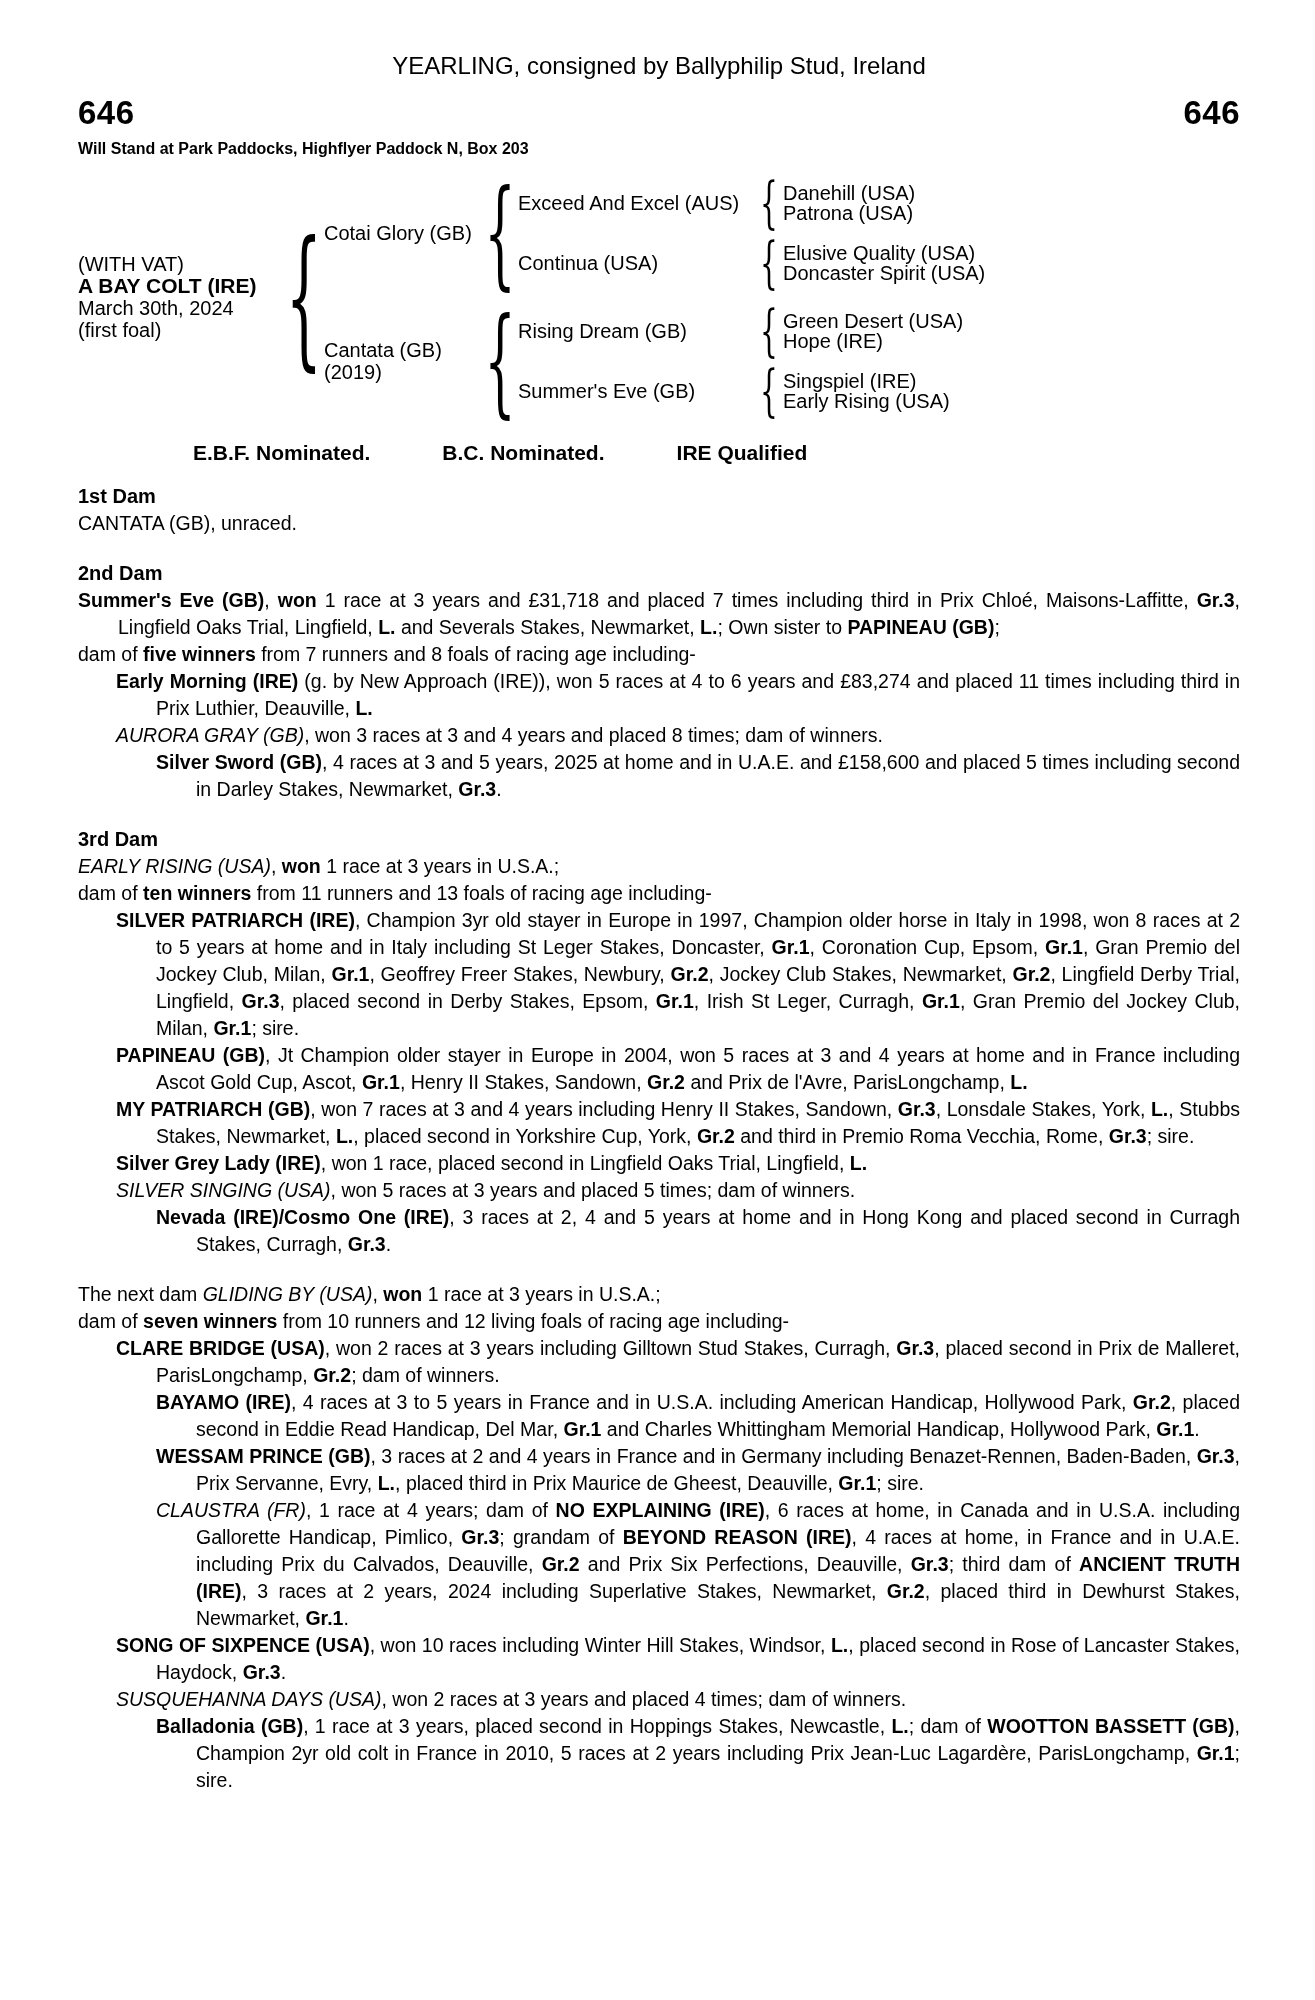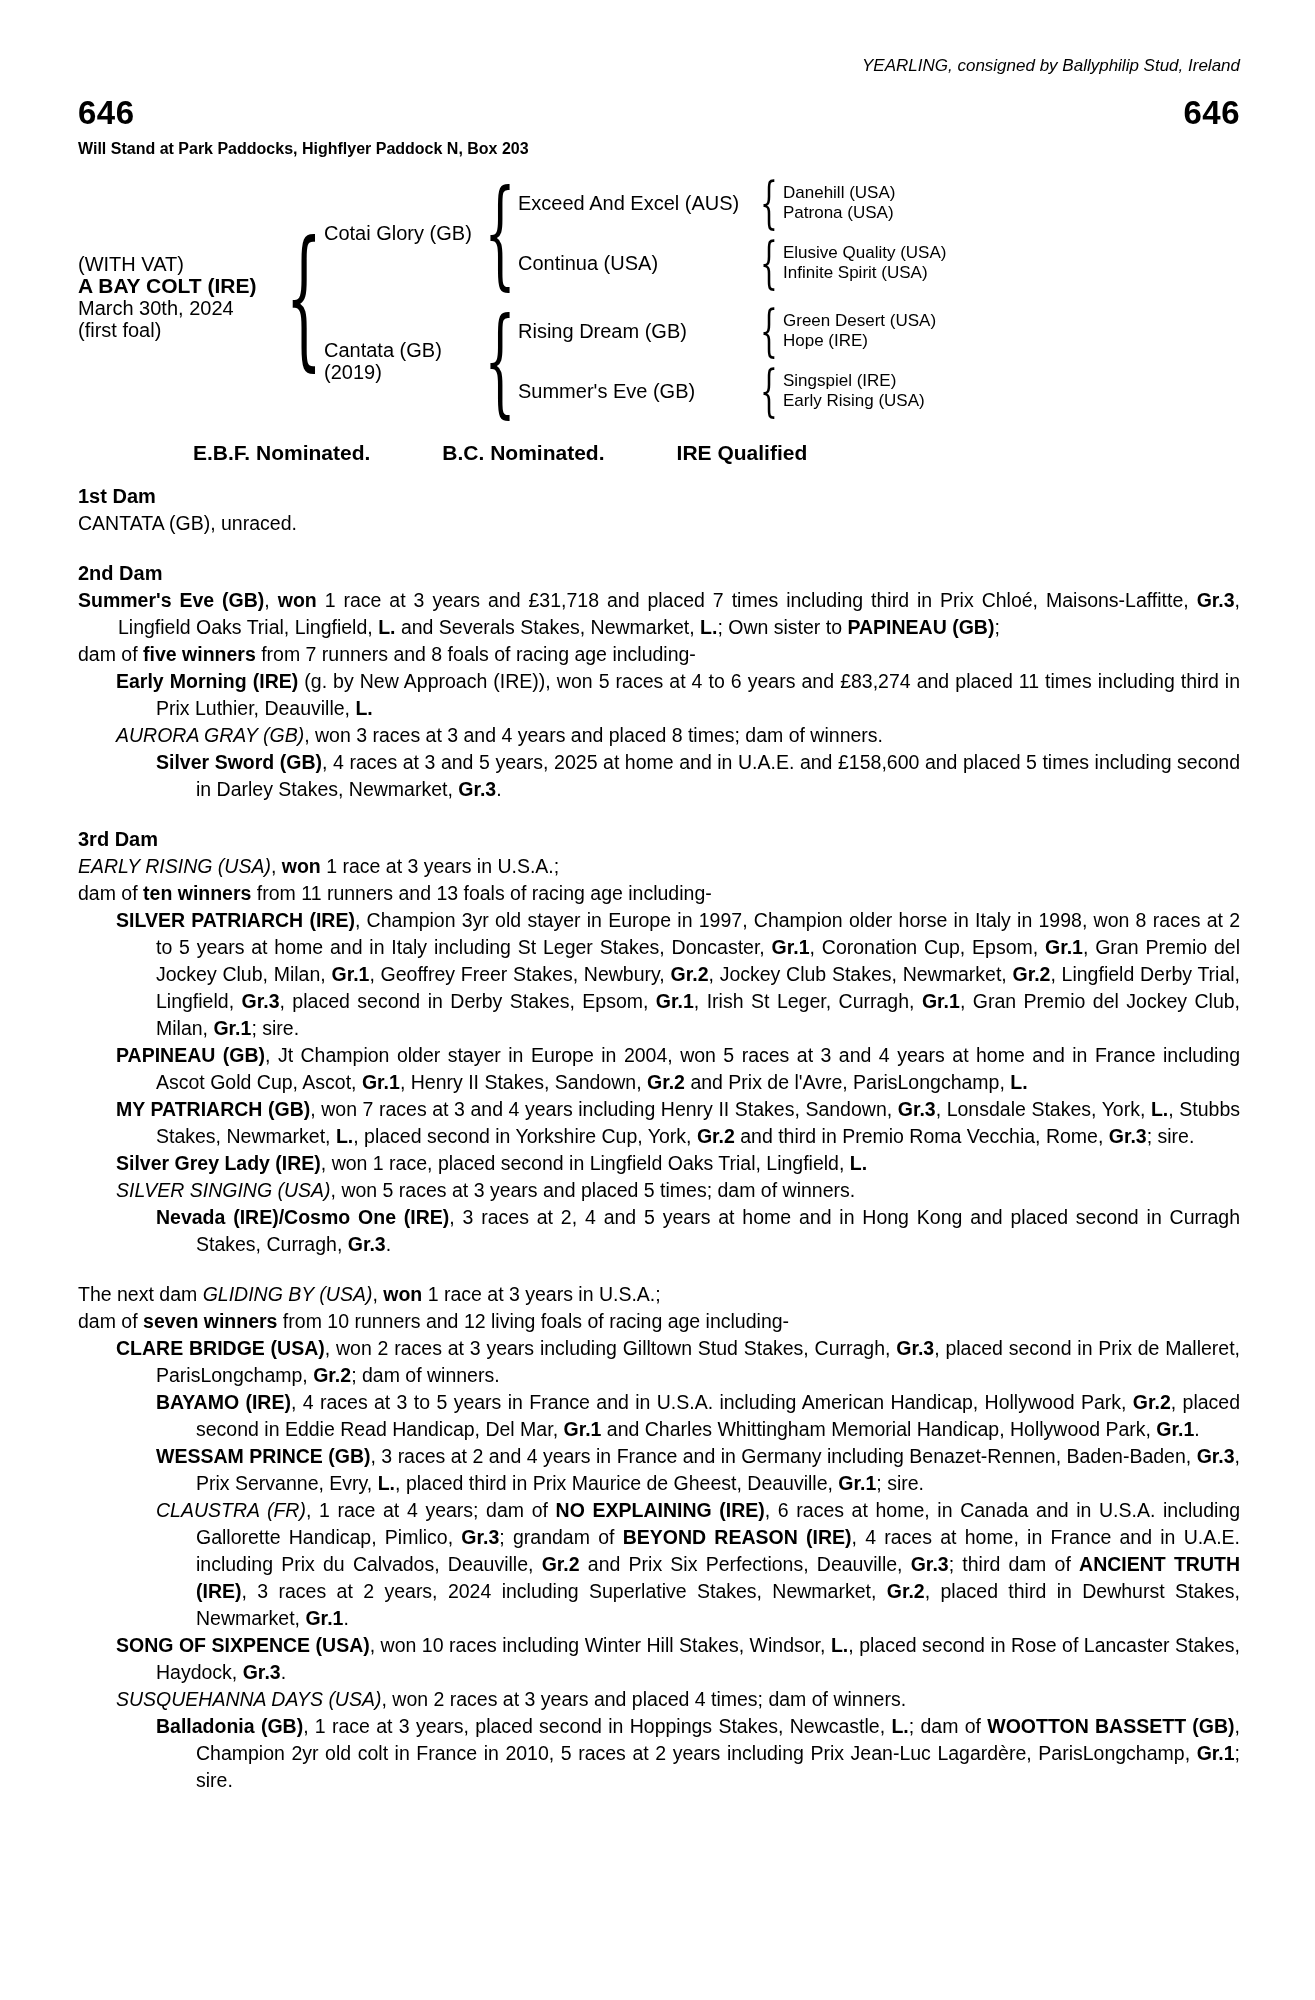--- a/index.html
+++ b/index.html
@@ -6,21 +6,21 @@
   html,body{margin:0;padding:0;}
   body{
     width:1315px;height:2000px;background:#ffffff;color:#000;
     font-family:"Liberation Sans",sans-serif;
     -webkit-font-smoothing:antialiased;
   }
   .page{padding:54px 75px 0 78px;}
 
   
   .consign-line{
-    text-align:right;font-style:italic;font-size:17px;line-height:24px;
+    text-align:center;font-size:24px;line-height:24px;
   }
   .lot-row{display:flex;justify-content:space-between;margin-top:18px;}
   .lot{font-weight:bold;font-size:33px;line-height:34px;letter-spacing:.5px;}
   .stand-line{font-weight:bold;font-size:16px;line-height:26px;margin-top:6px;}
 
   
   .pedigree{display:flex;align-items:center;margin-top:12px;min-height:184px;}
   .subject{width:212px;font-size:20px;line-height:22px;flex:0 0 auto;}
   .subject .subject-name{font-weight:bold;font-size:21px;}
   .brace{
@@ -30,21 +30,21 @@
   .brace.sm{width:18px;font-size:56px;transform:scaleX(.5);}
   .brace.md{width:24px;font-size:118px;transform:scaleX(.42);}
   .brace.bg{width:28px;font-size:152px;transform:scaleX(.38);}
   .parents{display:flex;flex-direction:column;gap:10px;}
   .parent-row{display:flex;align-items:center;}
   .parent-name{width:164px;font-size:20px;line-height:22px;flex:0 0 auto;padding-left:6px;}
   .gp-col{display:flex;flex-direction:column;gap:4px;}
   .gp-row{display:flex;align-items:center;}
   .gp-name{width:242px;font-size:20px;line-height:22px;flex:0 0 auto;padding-left:6px;white-space:nowrap;}
   .ggp-col{display:flex;flex-direction:column;justify-content:center;padding-left:5px;}
-  .ggp-name{font-size:17px;line-height:20.5px;white-space:nowrap;}
+  .ggp-name{font-size:20px;line-height:20.5px;white-space:nowrap;}
 
   
   .nominations{
     display:flex;gap:72px;padding-left:115px;margin-top:20px;
     font-weight:bold;font-size:21px;line-height:25px;
   }
 
   
   main{display:block;margin-top:10px;}
   .section{margin-top:23px;}
@@ -94,21 +94,21 @@
               <div class="ggp-col">
                 <div class="ggp-name">Danehill (USA)</div>
                 <div class="ggp-name">Patrona (USA)</div>
               </div>
             </div>
             <div class="gp-row">
               <div class="gp-name">Continua (USA)</div>
               <span class="brace sm">{</span>
               <div class="ggp-col">
                 <div class="ggp-name">Elusive Quality (USA)</div>
-                <div class="ggp-name">Infinite Spirit (USA)</div>
+                <div class="ggp-name">Doncaster Spirit (USA)</div>
               </div>
             </div>
           </div>
         </div>
         <div class="parent-row">
           <div class="parent-name">
             <div>Cantata (GB)</div>
             <div>(2019)</div>
           </div>
           <span class="brace md">{</span>

